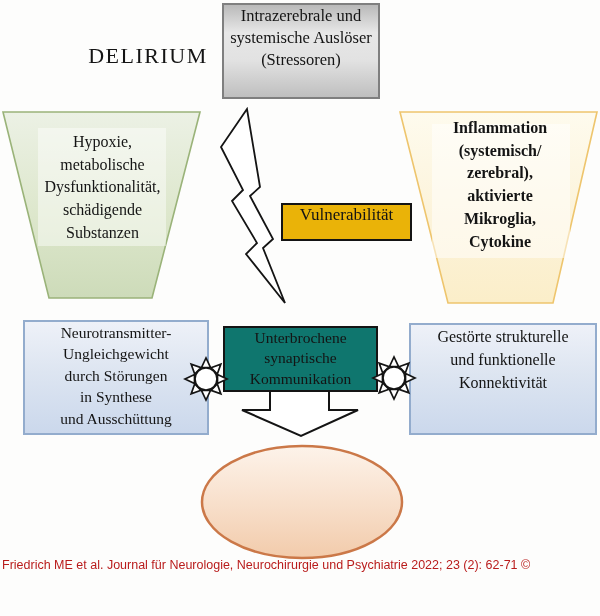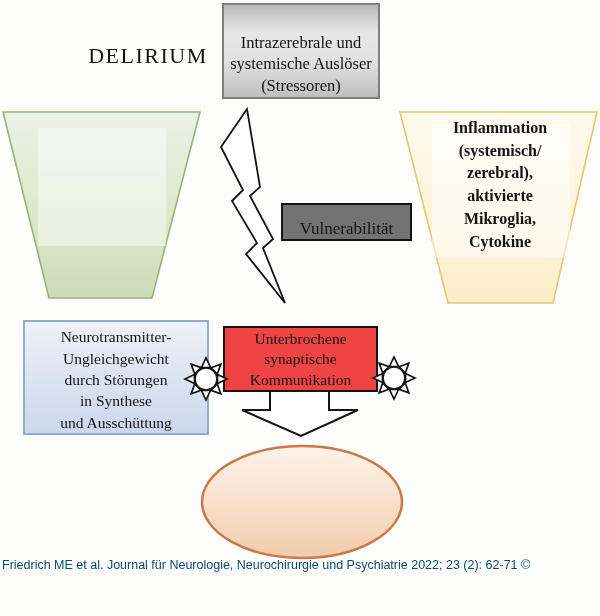--- a/index.html
+++ b/index.html
@@ -9,70 +9,70 @@
     font-family:"Liberation Serif","DejaVu Serif",serif;
     color:#141414;
   }
   .stage{position:absolute;left:0;top:0;width:600px;height:616px;}
   svg.layer{position:absolute;left:0;top:0;}
   #shapes-under{z-index:0;}
   #shapes-over{z-index:3;}
 
   .box{
     position:absolute;z-index:1;box-sizing:border-box;
-    display:flex;align-items:flex-end;justify-content:center;
+    display:flex;align-items:flex-start;justify-content:center;
     text-align:center;white-space:pre-line;
   }
   .freetext{
     position:absolute;z-index:2;text-align:center;white-space:pre-line;
   }
 
   #top-box{
     left:222px;top:3px;width:158px;height:96px;
     border:2px solid #7f7f7f;
     background:linear-gradient(180deg,#b9b9b9 0%,#e7e7e7 30%,#e2e2e2 60%,#bfbfbf 100%);
     font-size:16.5px;line-height:1.32;
   }
   #vulnerability-box{
     left:281px;top:203px;width:131px;height:38px;
-    border:2px solid #141414;background:#737373;
+    border:2px solid #141414;background:#eab308;
     font-size:17px;
   }
   #left-box{
     left:7px;top:320px;width:186px;height:115px;
     border:2px solid #93accd;
     background:linear-gradient(180deg,#eef1f8 0%,#dde5f1 45%,#cbd8ec 100%);
     font-size:15.5px;line-height:1.38;margin-left:16px;
   }
   #right-box{
     left:409px;top:323px;width:188px;height:112px;
     border:2px solid #93accd;
     background:linear-gradient(180deg,#eef1f8 0%,#dde5f1 45%,#cbd8ec 100%);
     font-size:16px;line-height:1.45;
   }
   #center-box{
     left:223px;top:326px;width:155px;height:66px;
-    border:2px solid #141414;background:#ef4444;
+    border:2px solid #141414;background:#0f766e;
     font-size:15.5px;line-height:1.32;
   }
   #left-funnel-label{
     left:25px;top:131px;width:155px;font-size:16px;line-height:1.42;
   }
   #right-funnel-label{
     left:420px;top:117px;width:160px;font-size:16px;line-height:1.42;font-weight:bold;
   }
   #delirium-label{
     left:202px;top:446px;width:200px;height:112px;z-index:2;
     display:flex;align-items:center;justify-content:center;
     font-size:22px;letter-spacing:1.5px;padding-left:48px;
   }
   #footer-citation{
     position:absolute;z-index:2;left:2px;top:558px;width:596px;
     font-family:"Liberation Sans","DejaVu Sans",sans-serif;
-    font-size:12.5px;color:#0c4a6e;text-align:left;white-space:nowrap;
+    font-size:12.5px;color:#b91c1c;text-align:left;white-space:nowrap;
   }
 </style>
 </head>
 <body>
 
 <div class="stage">
 
   <svg id="shapes-under" class="layer" width="600" height="616" viewBox="0 0 600 616">
     <defs>
       <linearGradient id="gradGreen" x1="0" y1="0" x2="0" y2="1">
@@ -122,21 +122,31 @@
 in Synthese
 und Ausschüttung</span>
   </div>
 
   <div class="box" id="center-box">
     <span>Unterbrochene
 synaptische
 Kommunikation</span>
   </div>
 
+  <div class="box" id="right-box">
+    <span>Gestörte strukturelle
+und funktionelle
+Konnektivität</span>
+  </div>
 
+  <div class="freetext" id="left-funnel-label">Hypoxie,
+metabolische
+Dysfunktionalität,
+schädigende
+Substanzen</div>
   <div class="freetext" id="right-funnel-label">Inflammation
 (systemisch/
 zerebral),
 aktivierte
 Mikroglia,
 Cytokine</div>
 
   <div id="delirium-label">
     <span>DELIRIUM</span>
   </div>

